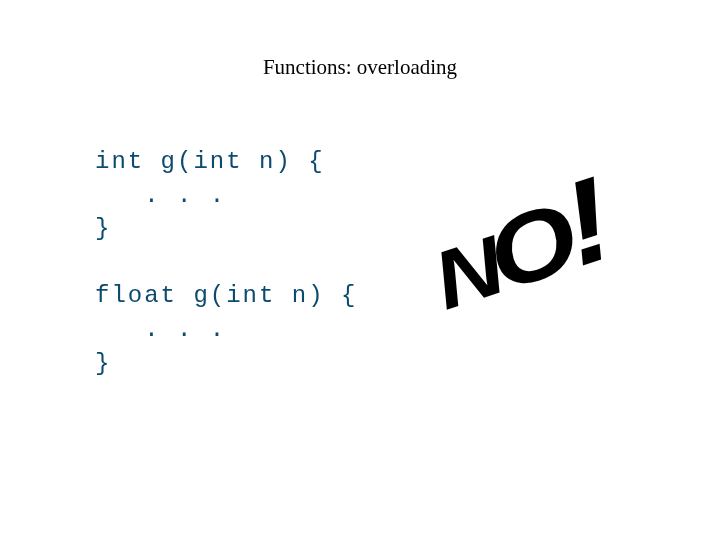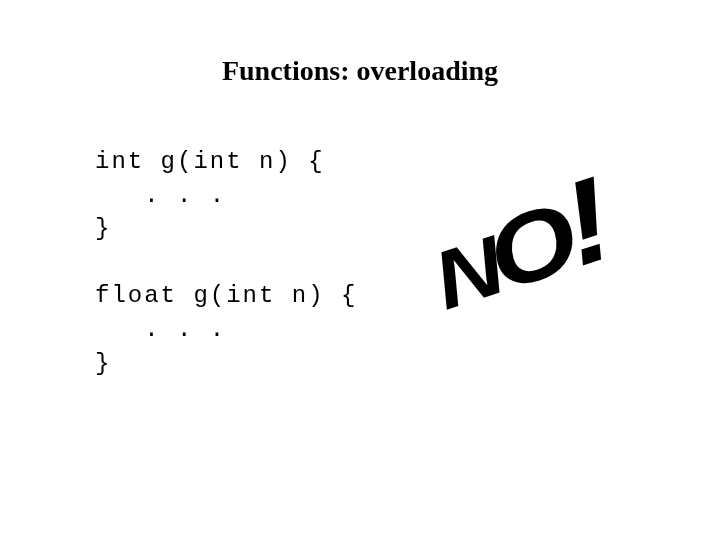--- a/index.html
+++ b/index.html
@@ -10,31 +10,31 @@
     body {
       width: 720px;
       height: 540px;
       background: #ffffff;
       font-family: "Times New Roman", Times, serif;
       position: relative;
       overflow: hidden;
     }
     .title {
       text-align: center;
-      font-size: 28px;
-      font-weight: bold;
+      font-size: 21px;
+      font-weight: normal;
       margin-top: 55px;
       color: #000;
     }
     .code-block {
       font-family: "Courier New", Courier, monospace;
       font-size: 24px;
       letter-spacing: 2px;
       white-space: pre;
-      color: #000000;
+      color: #0c4a6e;
       position: absolute;
       left: 95px;
       top: 145px;
       line-height: 1.4;
     }
     .no-stamp {
       position: absolute;
       left: 440px;
       top: 175px;
       font-family: Arial, Helvetica, sans-serif;

